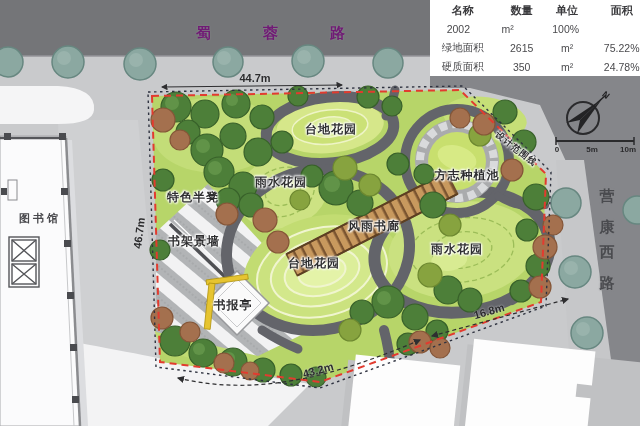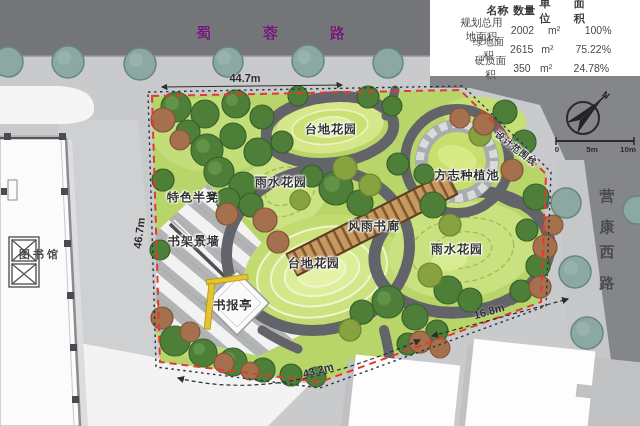--- a/index.html
+++ b/index.html
@@ -11,29 +11,29 @@
        text-shadow:0 0 3px #fff,0 0 2px #fff,1px 1px 2px #fff,-1px -1px 2px #fff;}
   .dim{position:absolute;transform:translate(-50%,-50%);font-size:11px;font-weight:bold;
        color:#2c2c2e;white-space:nowrap;text-shadow:0 0 2px #d9dadc;}
   .street-top{position:absolute;font-size:15px;font-weight:bold;color:#701a75;
        letter-spacing:52px;white-space:nowrap;text-shadow:0 0 2px #8a8b8e;}
   .street-right{position:absolute;font-size:15px;font-weight:bold;color:#4a4b4f;
        writing-mode:vertical-rl;text-orientation:upright;letter-spacing:29px;
        white-space:nowrap;text-shadow:0 0 2px #8a8b8e;}
   .scalelbl{position:absolute;transform:translate(-50%,0);font-size:8px;color:#2b2b2d;font-weight:bold;}
   #areatable{position:absolute;left:430px;top:0;width:210px;height:76px;background:#ffffff;
-       display:flex;flex-direction:column;padding-top:1px;box-sizing:border-box;align-items:center;}
+       display:flex;flex-direction:column;padding-top:1px;box-sizing:border-box;}
   .trow{display:flex;height:19px;align-items:center;font-size:10.5px;color:#4a4a4d;}
   .trow.head{font-weight:bold;font-size:11px;color:#3a3a3d;}
   .tc{text-align:center;}
   .c1{width:34%;} .c2{width:27%;} .c3{width:20%;} .c4{width:19%;margin-left:17px;}
   .north{position:absolute;transform:translate(-50%,-50%) rotate(40deg);font-size:9px;
        font-weight:bold;color:#232325;}
   .liblbl{position:absolute;transform:translate(-50%,-50%);font-size:11px;color:#48484c;
-       font-weight:bold;letter-spacing:3px;white-space:nowrap;margin-top:36px;}
+       font-weight:bold;letter-spacing:3px;white-space:nowrap;}
 </style>
 </head>
 <body>
 
 <div id="stage">
 
 <svg id="scene" width="640" height="426" viewBox="0 0 640 426">
   <defs>
     <pattern id="plaza" patternUnits="userSpaceOnUse" width="24" height="24" patternTransform="rotate(40)">
       <rect width="24" height="24" fill="#f2f2f3"></rect>
@@ -320,39 +320,38 @@
 <div class="lbl" style="left:281px;top:182px">雨水花园</div>
 <div class="lbl" style="left:467px;top:175px">方志种植池</div>
 <div class="lbl" style="left:374px;top:226px">风雨书廊</div>
 <div class="lbl" style="left:457px;top:249px">雨水花园</div>
 <div class="lbl" style="left:314px;top:263px">台地花园</div>
 <div class="lbl" style="left:193px;top:197px">特色半凳</div>
 <div class="lbl" style="left:194px;top:241px">书架景墙</div>
 <div class="lbl" style="left:233px;top:305px">书报亭</div>
 <div class="lbl" style="left:516px;top:149px;transform:translate(-50%,-50%) rotate(38deg);font-size:9px">设计范围线</div>
 
-<div class="dim" style="left:245px;top:78px">44.7m</div>
+<div class="dim" style="left:255px;top:78px">44.7m</div>
 <div class="dim" style="left:139px;top:233px;transform:translate(-50%,-50%) rotate(-83deg)">46.7m</div>
 <div class="dim" style="left:318px;top:370px;transform:translate(-50%,-50%) rotate(-15deg)">43.2m</div>
 <div class="dim" style="left:489px;top:311px;transform:translate(-50%,-50%) rotate(-16deg)">16.8m</div>
 
 <div class="scalelbl" style="left:557px;top:145px">0</div>
 <div class="scalelbl" style="left:592px;top:145px">5m</div>
 <div class="scalelbl" style="left:628px;top:145px">10m</div>
 <div class="north" style="left:606px;top:95px">N</div>
 
 <div id="areatable">
   <div class="trow head">
     <div class="tc c1">名称</div>
     <div class="tc c2">数量</div>
     <div class="tc c3">单位</div>
     <div class="tc c4">面积</div>
   </div>
   <div class="trow">
-    <div class="tc c1">规划总用地面积</div>
     <div class="tc c2">2002</div>
     <div class="tc c3">m²</div>
     <div class="tc c4">100%</div>
   </div>
   <div class="trow">
     <div class="tc c1">绿地面积</div>
     <div class="tc c2">2615</div>
     <div class="tc c3">m²</div>
     <div class="tc c4">75.22%</div>
   </div>

